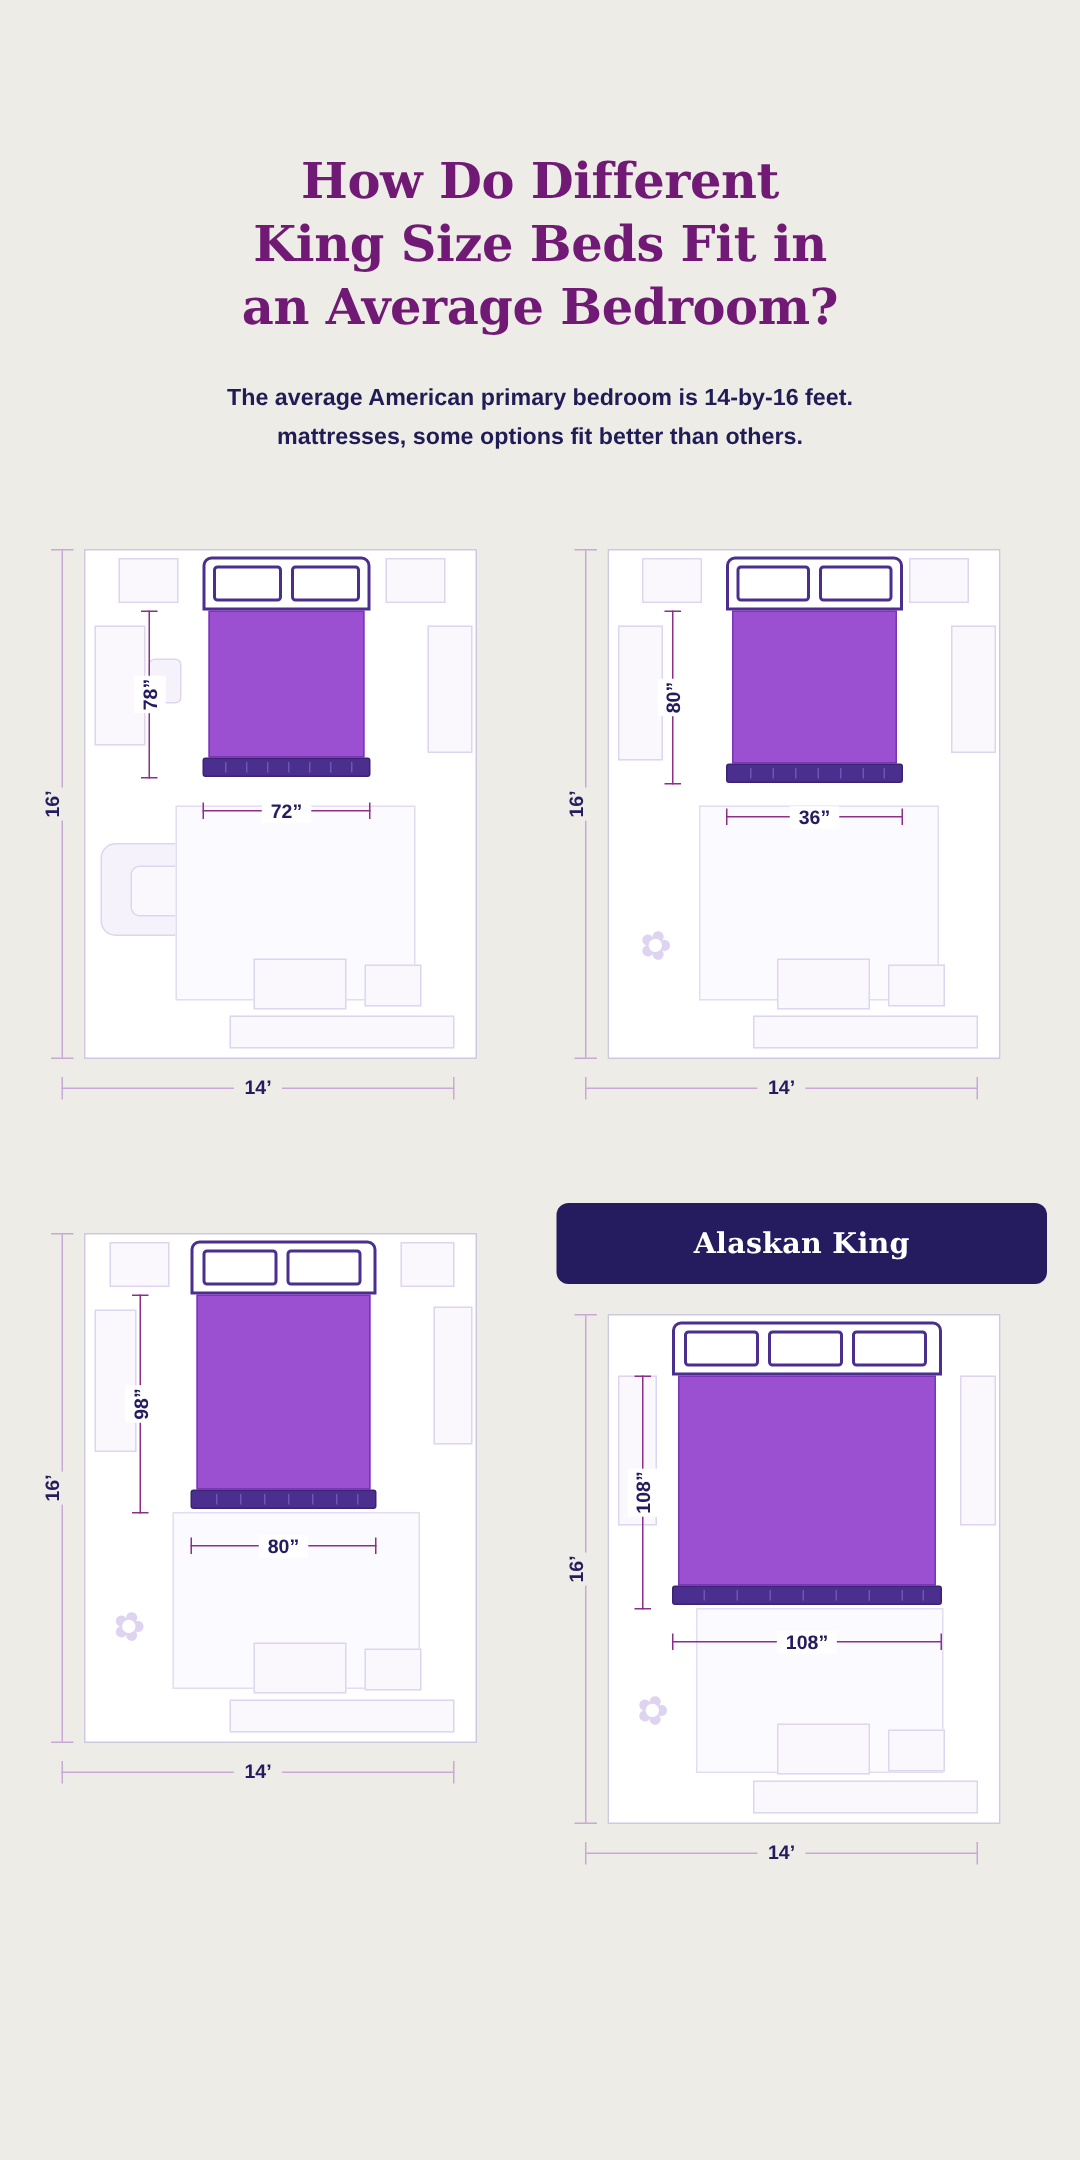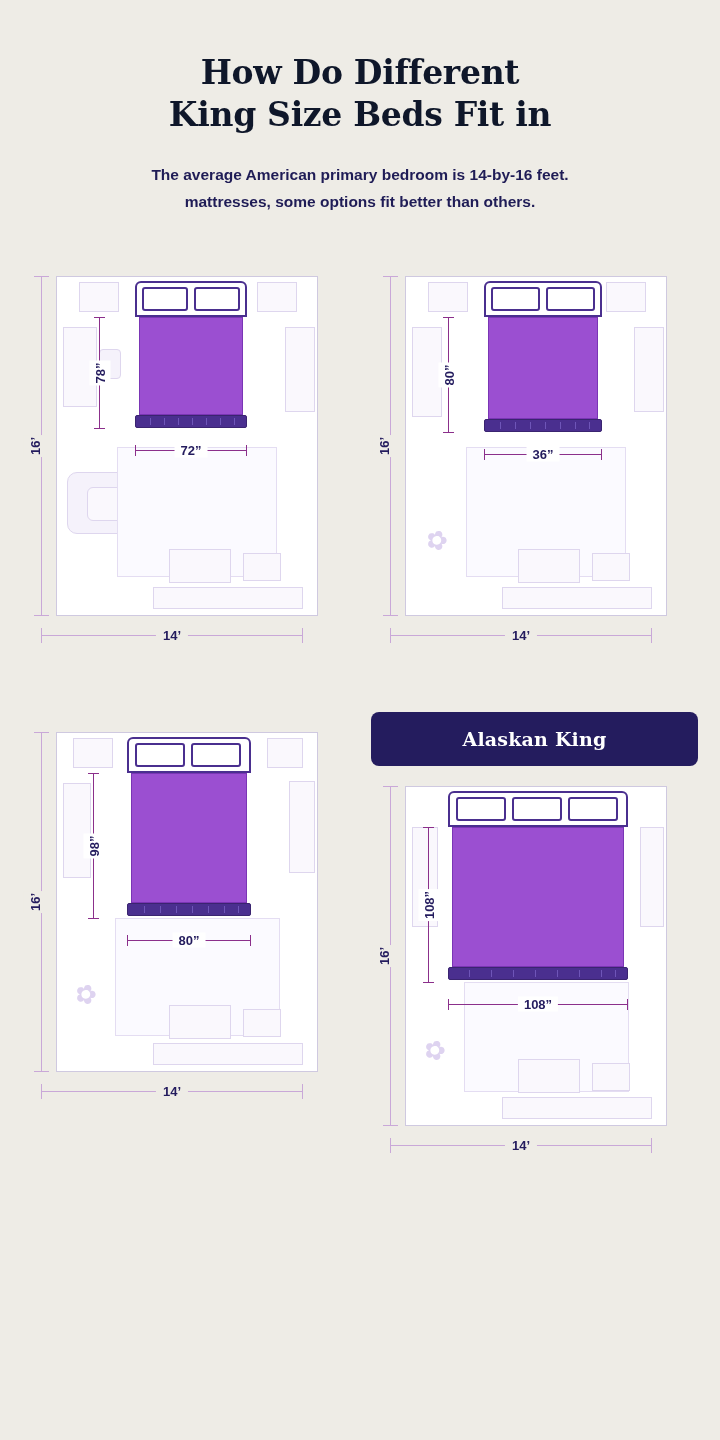--- a/index.html
+++ b/index.html
@@ -13,27 +13,28 @@
   .page {
     position: relative;
     width: 720px;
     height: 1440px;
     background: #eeece6;
   }
 
   
   .title {
     text-align: center;
-    color: #0f172a;
+    color: #701a75;
     font-family: "DejaVu Serif", "Liberation Serif", serif;
     font-weight: bold;
     font-size: 33px;
     line-height: 1.28;
     letter-spacing: -0.3px;
     padding-top: 52px;
+    margin-top: 48px;
   }
   .subtitle {
     text-align: center;
     color: #1f1c56;
     font-size: 15.5px;
     line-height: 1.72;
     font-weight: bold;
     margin-top: 26px;
     padding: 0 70px;
   }
@@ -243,20 +244,21 @@
   }
 </style>
 </head>
 <body>
 
 <div class="page">
 
   <div class="title">
     <div>How Do Different</div>
     <div>King Size Beds Fit in</div>
+    <div>an Average Bedroom?</div>
   </div>
 
   <div class="subtitle">
     <div>The average American primary bedroom is 14-by-16 feet.</div>
     <div>mattresses, some options fit better than others.</div>
   </div>
 
   <div class="grid">
 
     <div class="panel">

